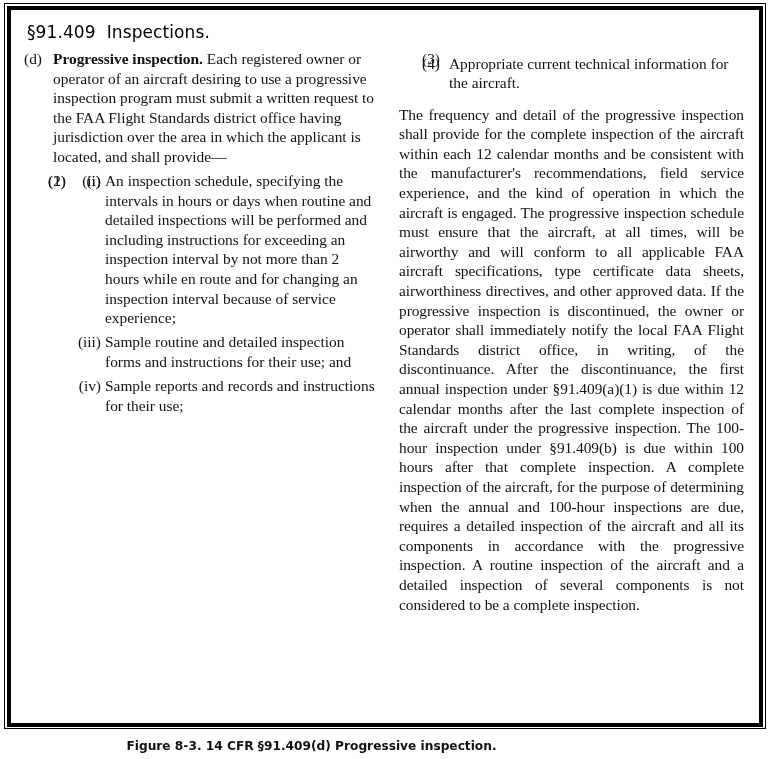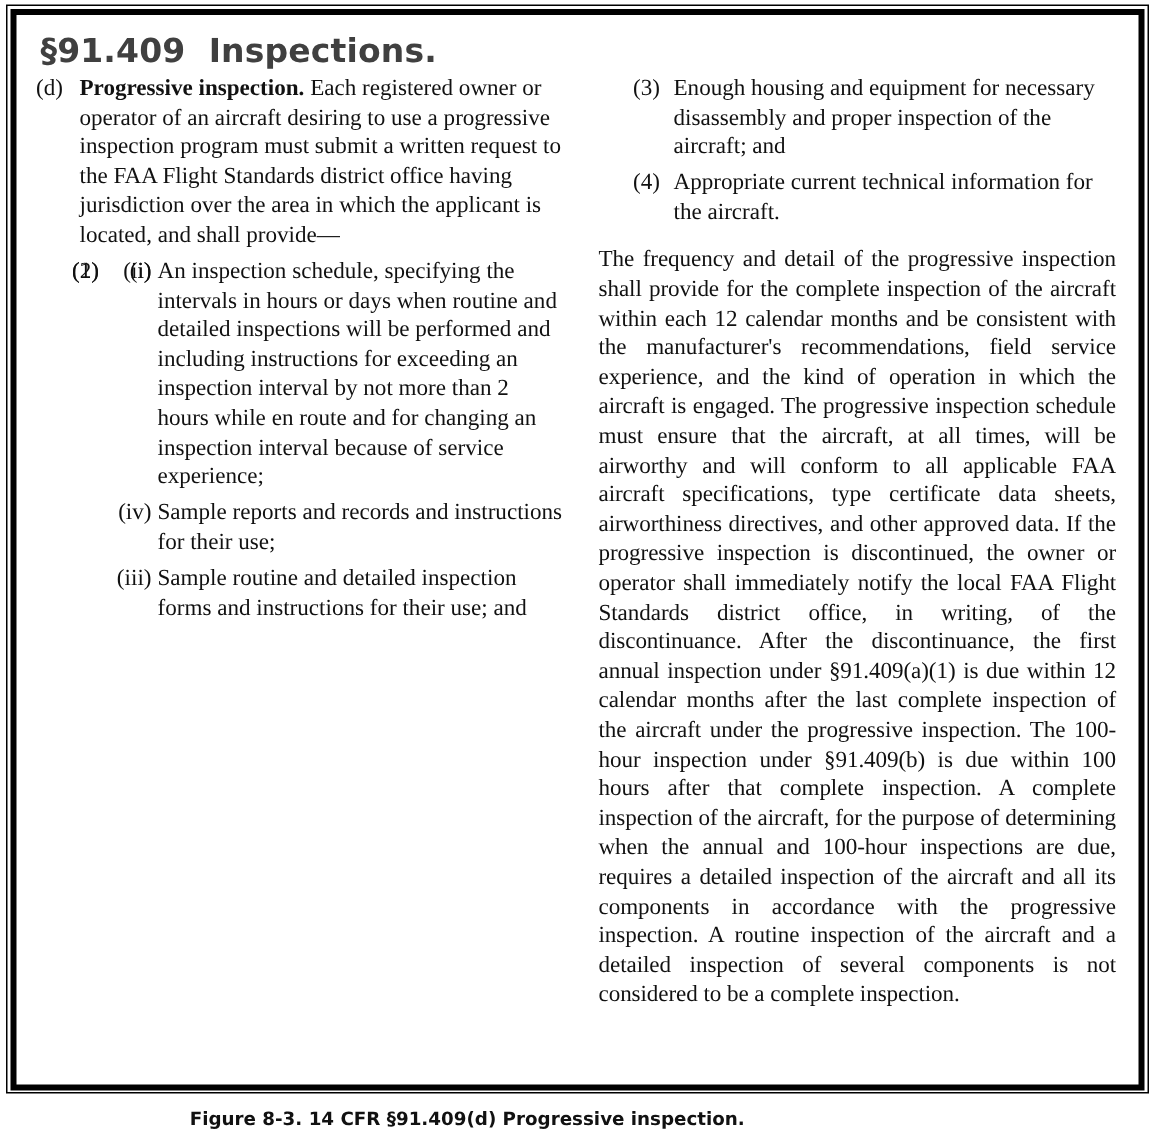--- a/index.html
+++ b/index.html
@@ -31,23 +31,23 @@
       width: 756px;   
       height: 721px;  
       border: 4px solid #000;
       box-sizing: border-box;
     }
     .title {
       position: absolute;
       left: 27px;
       top: 22px;
       font-family: "DejaVu Sans", "Liberation Sans", sans-serif;
-      font-weight: bold;
-      font-size: 22px;
-      color: #404040;
+      font-weight: normal;
+      font-size: 17px;
+      color: #000000;
       letter-spacing: 0.1px;
       white-space: pre;
     }
     .col {
       position: absolute;
       font-size: 15.4px;
       line-height: 19.6px;
     }
     .col-left {
       left: 24px;
@@ -127,34 +127,33 @@
   <div class="item lvl-r">
     <span class="lbl">(i)</span>
   </div>
 
   <div class="item lvl-r">
     <span class="lbl">(ii)</span>
     <span class="txt">An inspection schedule, specifying the intervals in hours or days when routine and detailed inspections will be performed and including instructions for exceeding an inspection interval by not more than 2 hours while en route and for changing an inspection interval because of service experience;</span>
   </div>
 
   <div class="item lvl-r">
-    <span class="lbl">(iv)</span>
-    <span class="txt">Sample reports and records and instructions for their use;</span>
+    <span class="lbl">(iii)</span>
+    <span class="txt">Sample routine and detailed inspection forms and instructions for their use; and</span>
   </div>
 
   <div class="item lvl-r">
-    <span class="lbl">(iii)</span>
-    <span class="txt">Sample routine and detailed inspection forms and instructions for their use; and</span>
+    <span class="lbl">(iv)</span>
+    <span class="txt">Sample reports and records and instructions for their use;</span>
   </div>
 </div>
 
 <div class="col col-right">
   <div class="item lvl-n2">
     <span class="lbl">(3)</span>
-    <span class="txt">Enough housing and equipment for necessary disassembly and proper inspection of the aircraft; and</span>
   </div>
 
   <div class="item lvl-n2">
     <span class="lbl">(4)</span>
     <span class="txt">Appropriate current technical information for the aircraft.</span>
   </div>
 
   <div class="para">The frequency and detail of the progressive inspection shall provide for the complete inspection of the aircraft within each 12 calendar months and be consistent with the manufacturer's recommendations, field service experience, and the kind of operation in which the aircraft is engaged. The progressive inspection schedule must ensure that the aircraft, at all times, will be airworthy and will conform to all applicable FAA aircraft specifications, type certificate data sheets, airworthiness directives, and other approved data. If the progressive inspection is discontinued, the owner or operator shall immediately notify the local FAA Flight Standards district office, in writing, of the discontinuance. After the discontinuance, the first annual inspection under §91.409(a)(1) is due within 12 calendar months after the last complete inspection of the aircraft under the progressive inspection. The 100-hour inspection under §91.409(b) is due within 100 hours after that complete inspection. A complete inspection of the aircraft, for the purpose of determining when the annual and 100-hour inspections are due, requires a detailed inspection of the aircraft and all its components in accordance with the progressive inspection. A routine inspection of the aircraft and a detailed inspection of several components is not considered to be a complete inspection.</div>
 </div>
 

